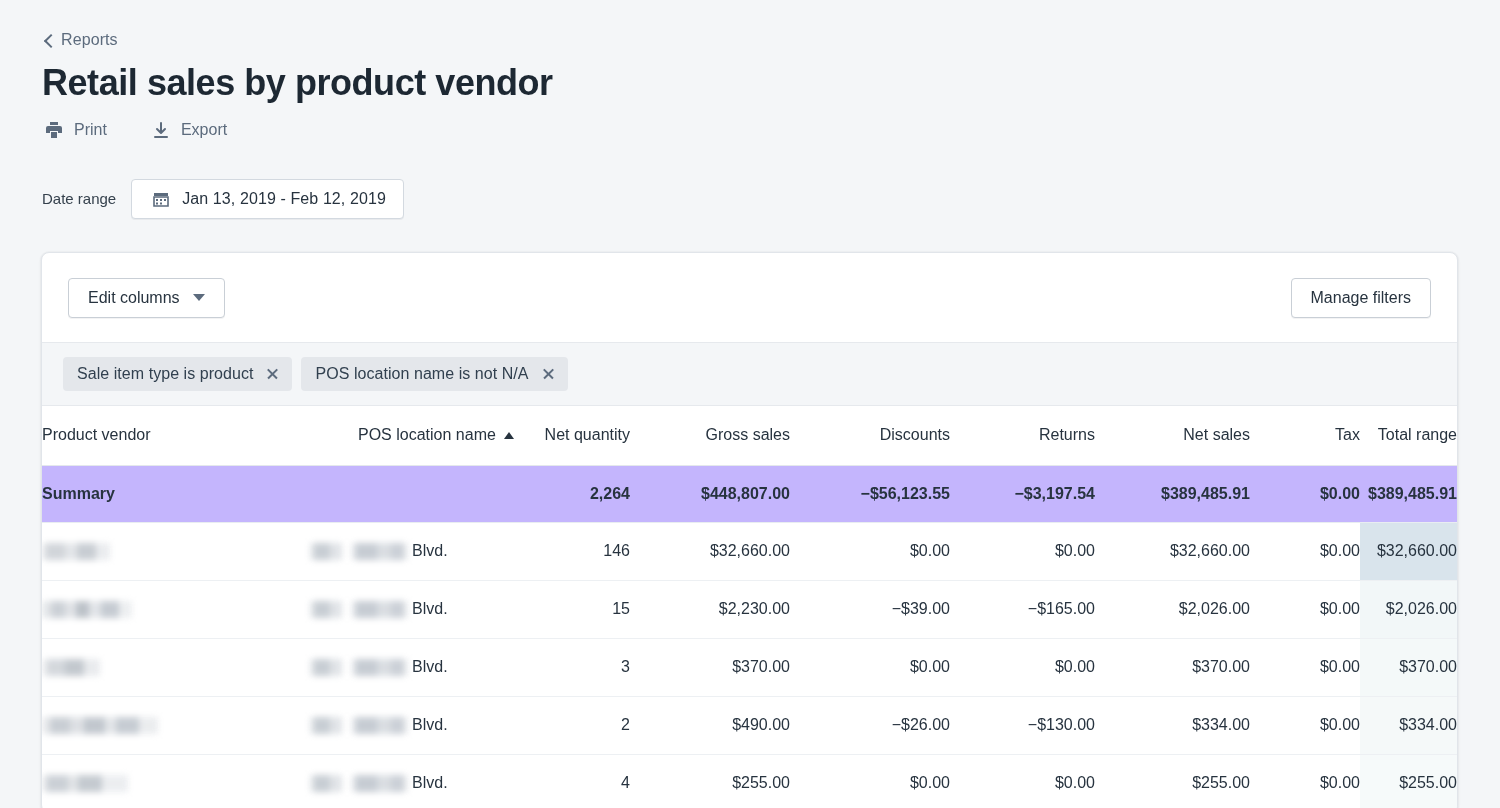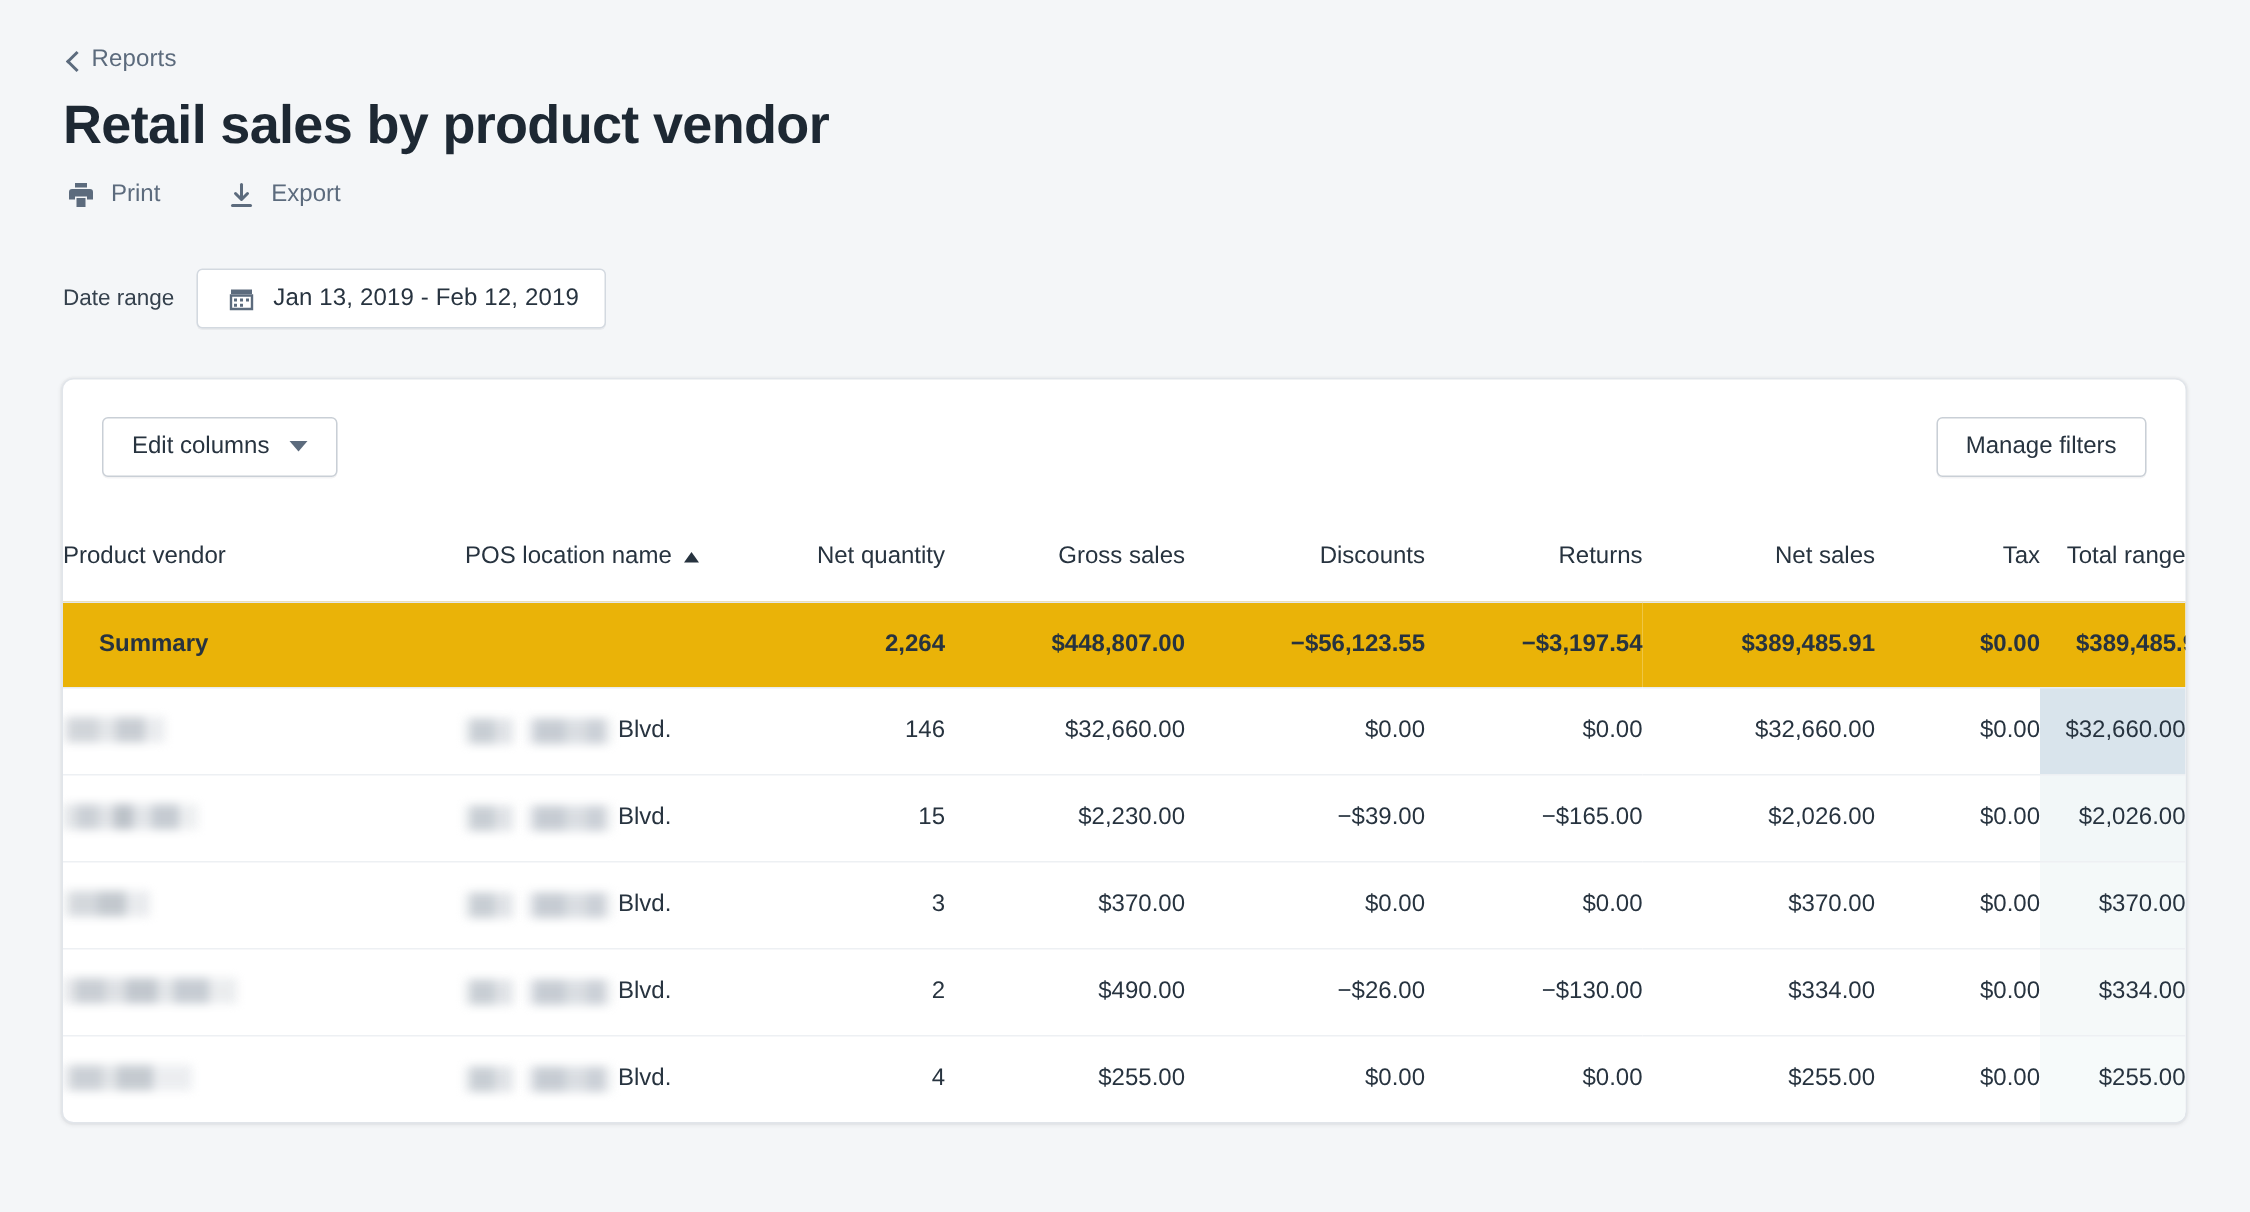--- a/index.html
+++ b/index.html
@@ -217,35 +217,35 @@
   td.c-vendor   { padding-left: 26px; }
   td.c-netqty, td.c-gross, td.c-disc, td.c-ret,
   td.c-netsales, td.c-tax { padding-right: 21px; }
   td.c-total    { padding-right: 26px; }
 
   .sort-head {
     display: inline-flex;
     align-items: center;
     gap: 8px;
     cursor: pointer;
+    margin-left: 48px;
   }
   .caret-up {
     width: 0; height: 0;
     border-left: 5px solid transparent;
     border-right: 5px solid transparent;
     border-bottom: 7px solid #27333f;
     display: block;
   }
 
   tr.summary-row td {
     height: 56px;
     font-weight: bold;
-    background: #eab308;
+    background: #c4b5fd;
     border-bottom: 1px solid #e9edf1;
-    padding-left: 24px;
   }
   tr.data-row td {
     height: 57px;
     border-bottom: 1px solid #edf0f3;
   }
   tr.data-row:last-child td { border-bottom: none; }
 
   
   td.c-total.hl-0 { background: #d9e4ec; }
   td.c-total.hl-1 { background: #f2f7f8; }
@@ -330,20 +330,30 @@
     <div class="card-toolbar">
       <button class="btn">
         <span>Edit columns</span>
         <span class="caret-down"></span>
       </button>
       <button class="btn">
         <span>Manage filters</span>
       </button>
     </div>
 
+    <div class="filter-strip">
+      <div class="chip">
+        <span class="chip-label">Sale item type is product</span>
+        <span class="chip-x"></span>
+      </div>
+      <div class="chip">
+        <span class="chip-label">POS location name is not N/A</span>
+        <span class="chip-x"></span>
+      </div>
+    </div>
 
     <table class="report">
       <thead>
         <tr>
           <th class="txt c-vendor">
             <span>Product vendor</span>
           </th>
           <th class="txt c-pos">
             <span class="sort-head">
               <span>POS location name</span>

